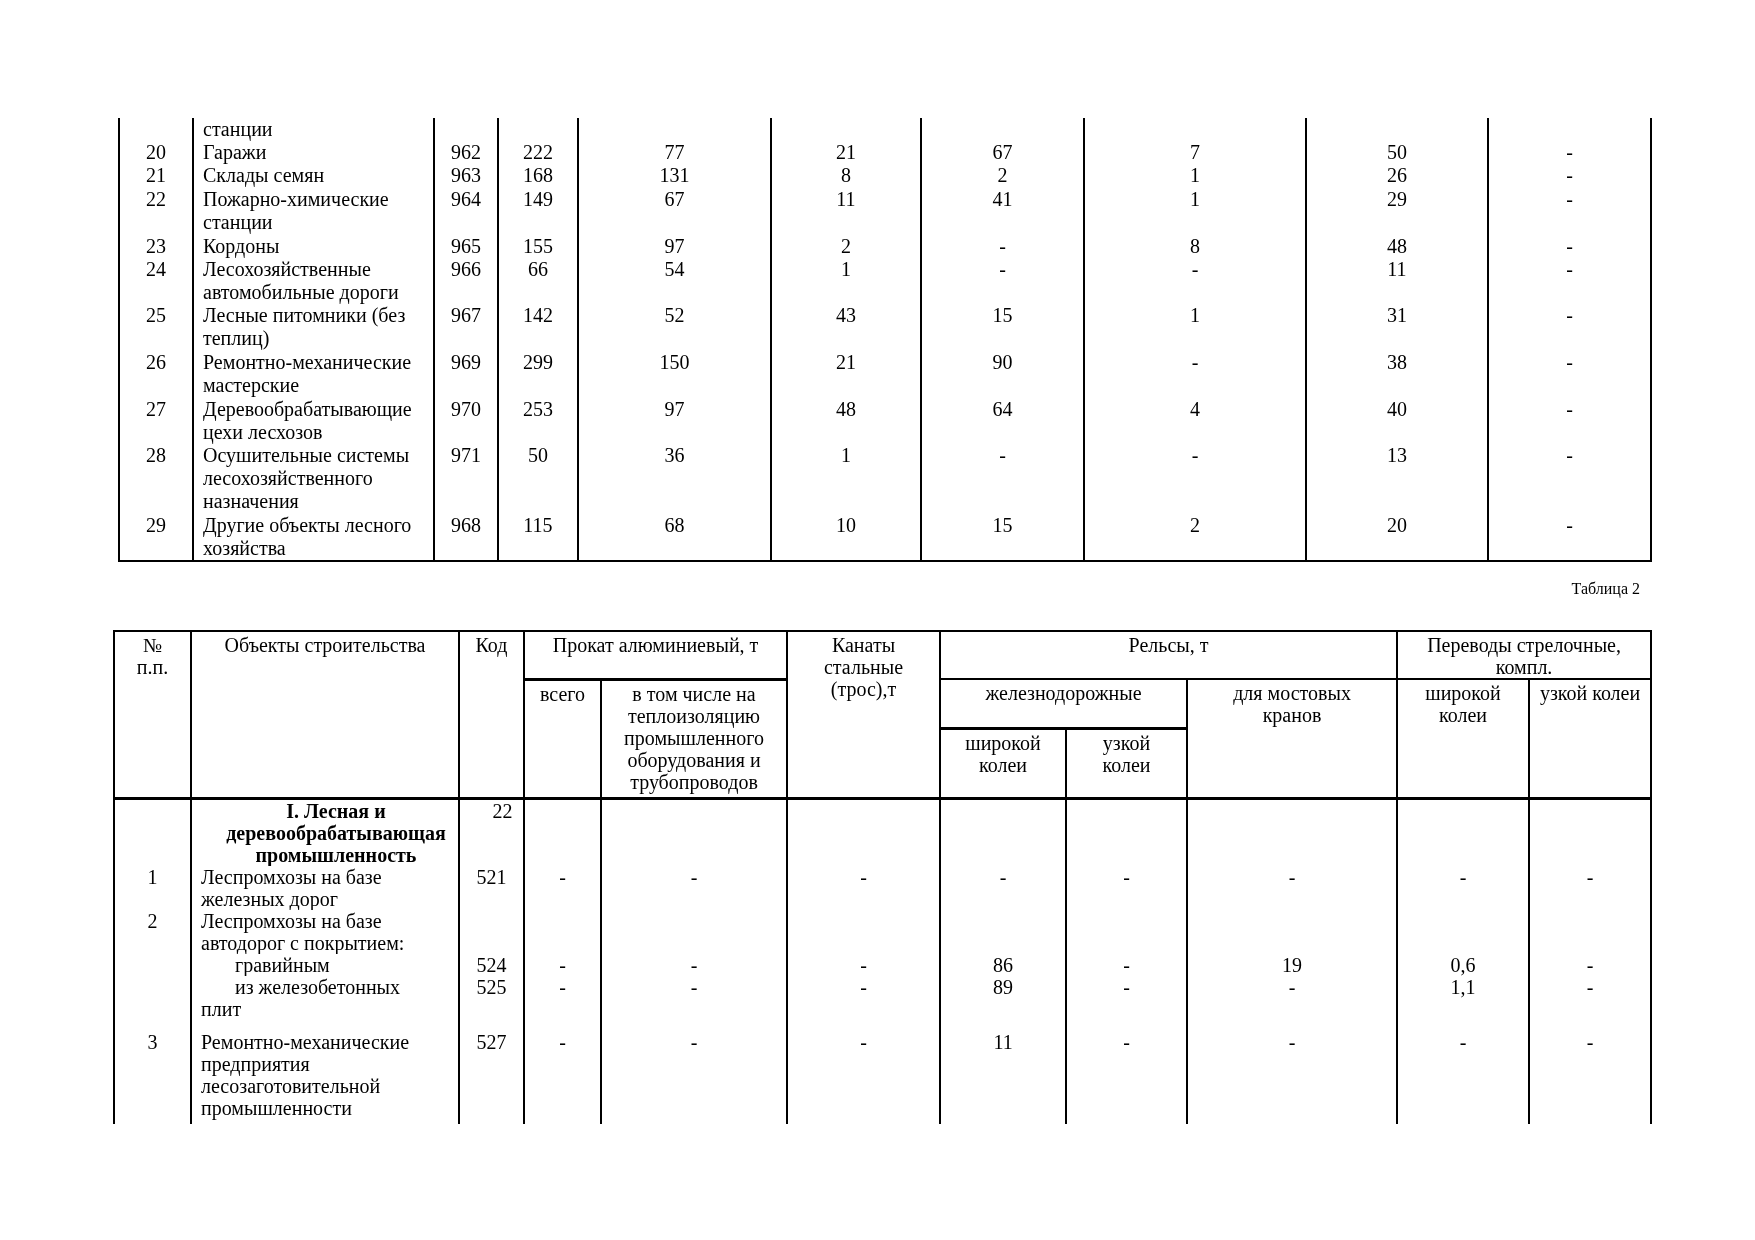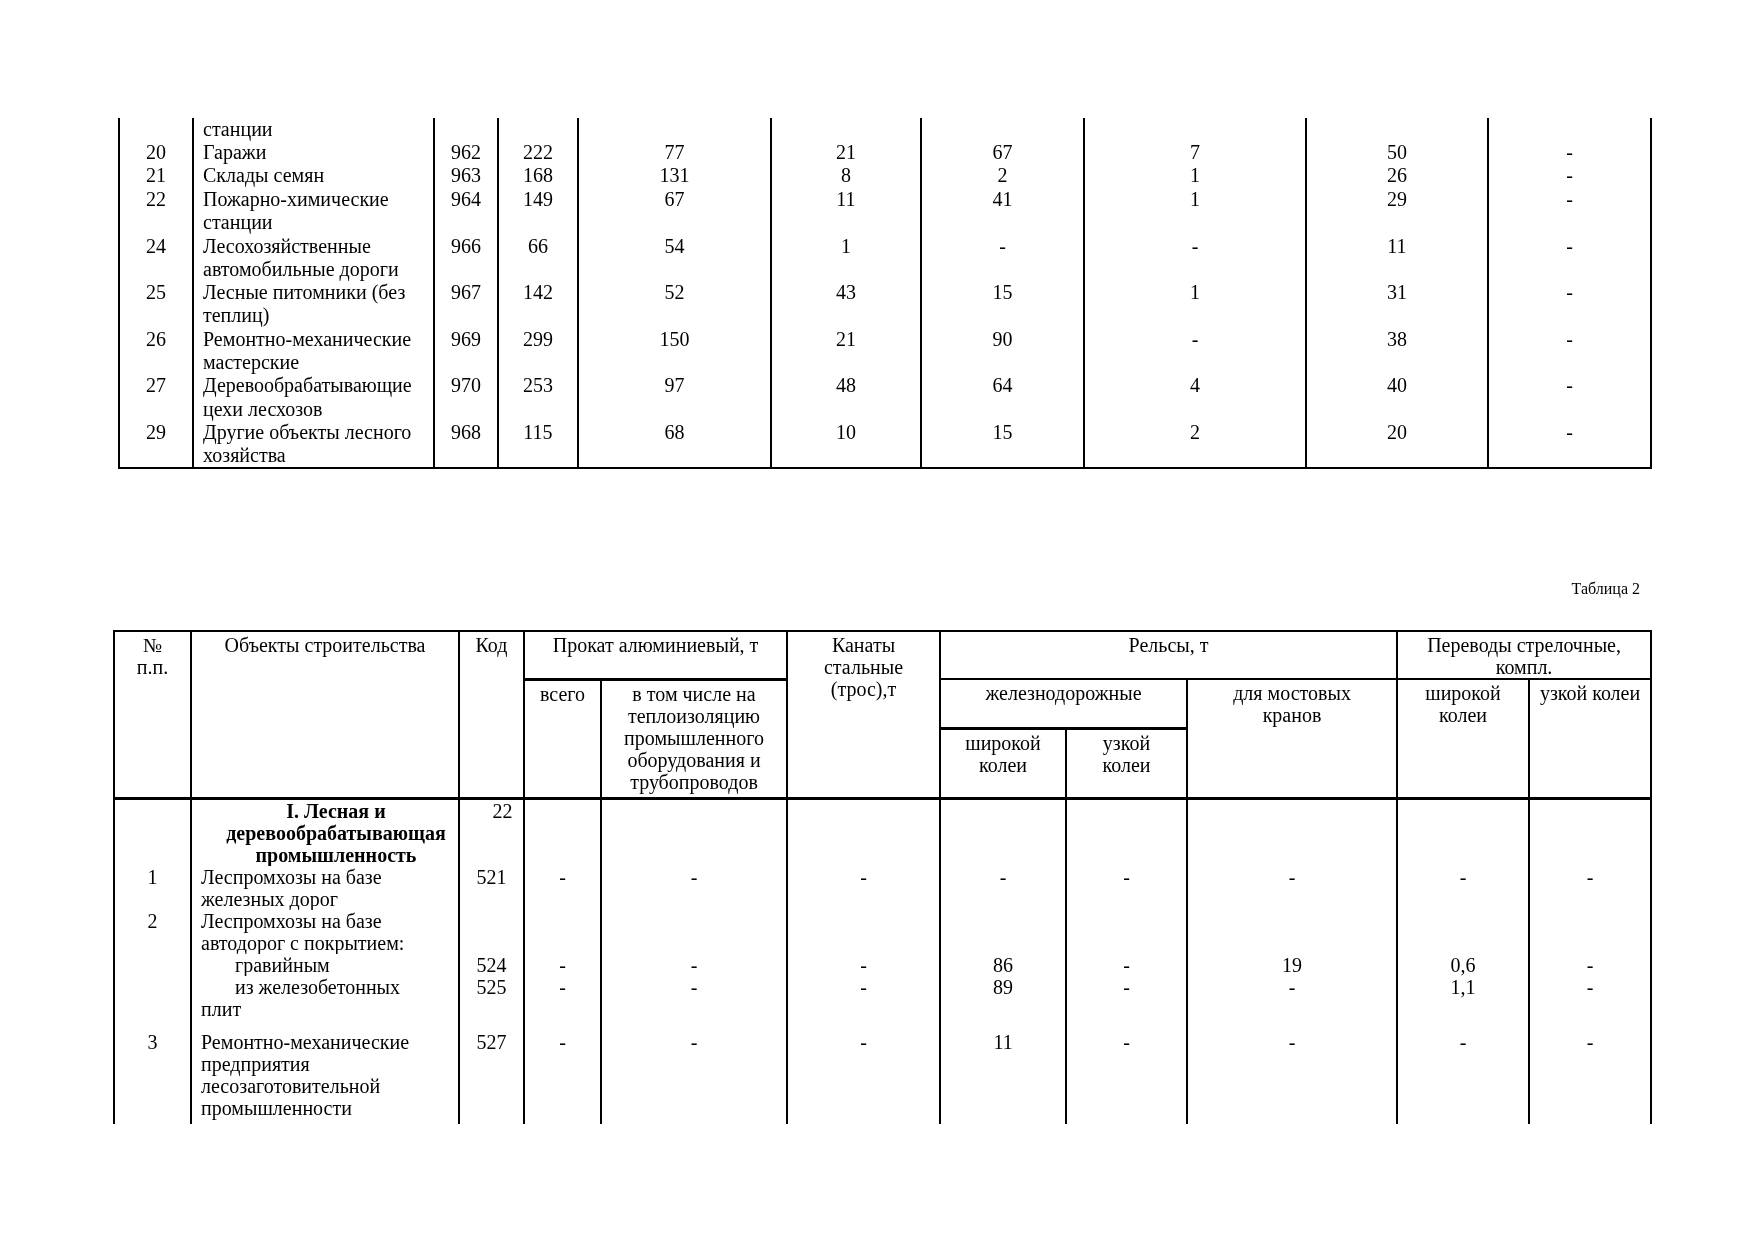--- a/index.html
+++ b/index.html
@@ -100,20 +100,32 @@
 станции</td>
           <td class="val">964</td>
           <td class="val">149</td>
           <td class="val">67</td>
           <td class="val">11</td>
           <td class="val">41</td>
           <td class="val">1</td>
           <td class="val">29</td>
           <td class="val">-</td>
         </tr>
+        <tr style="height: 23px;">
+          <td class="num">23</td>
+          <td class="name">Кордоны</td>
+          <td class="val">965</td>
+          <td class="val">155</td>
+          <td class="val">97</td>
+          <td class="val">2</td>
+          <td class="val">-</td>
+          <td class="val">8</td>
+          <td class="val">48</td>
+          <td class="val">-</td>
+        </tr>
         <tr style="height: 46px;">
           <td class="num">24</td>
           <td class="name">Лесохозяйственные
 автомобильные дороги</td>
           <td class="val">966</td>
           <td class="val">66</td>
           <td class="val">54</td>
           <td class="val">1</td>
           <td class="val">-</td>
           <td class="val">-</td>
@@ -150,20 +162,34 @@
           <td class="num">27</td>
           <td class="name">Деревообрабатывающие
 цехи лесхозов</td>
           <td class="val">970</td>
           <td class="val">253</td>
           <td class="val">97</td>
           <td class="val">48</td>
           <td class="val">64</td>
           <td class="val">4</td>
           <td class="val">40</td>
+          <td class="val">-</td>
+        </tr>
+        <tr style="height: 70px;">
+          <td class="num">28</td>
+          <td class="name">Осушительные системы
+лесохозяйственного
+назначения</td>
+          <td class="val">971</td>
+          <td class="val">50</td>
+          <td class="val">36</td>
+          <td class="val">1</td>
+          <td class="val">-</td>
+          <td class="val">-</td>
+          <td class="val">13</td>
           <td class="val">-</td>
         </tr>
         <tr style="height: 46px;">
           <td class="num">29</td>
           <td class="name">Другие объекты лесного
 хозяйства</td>
           <td class="val">968</td>
           <td class="val">115</td>
           <td class="val">68</td>
           <td class="val">10</td>

